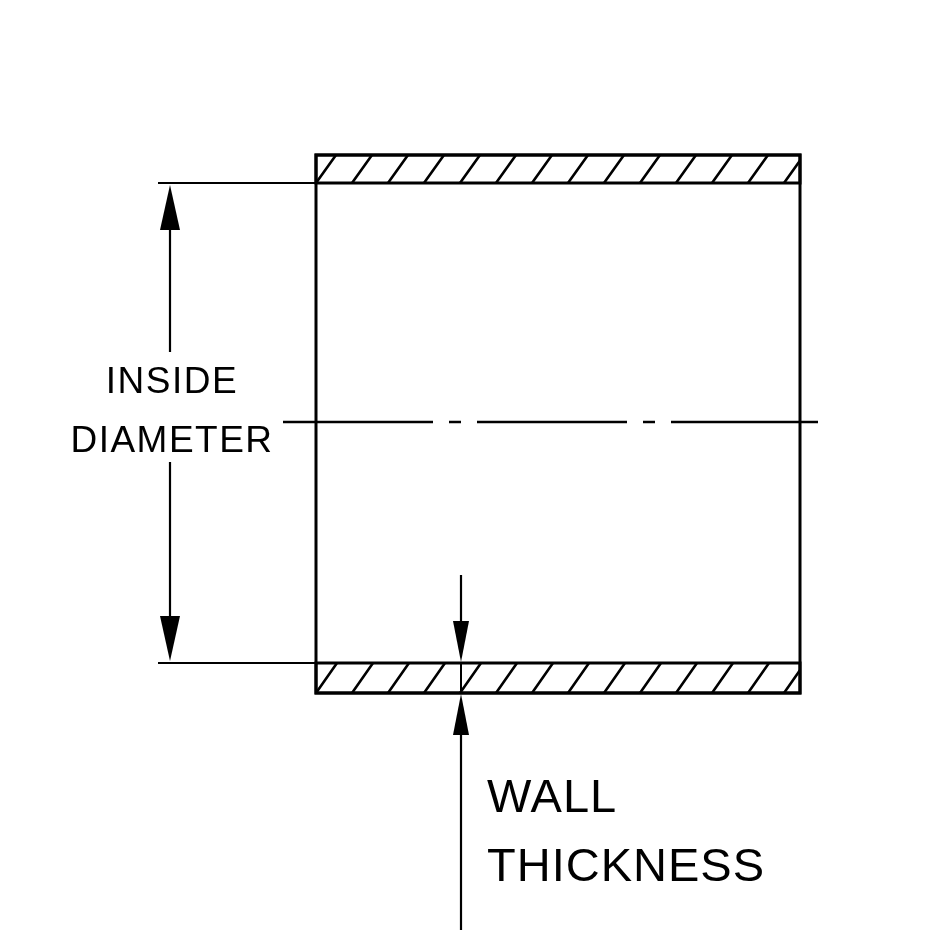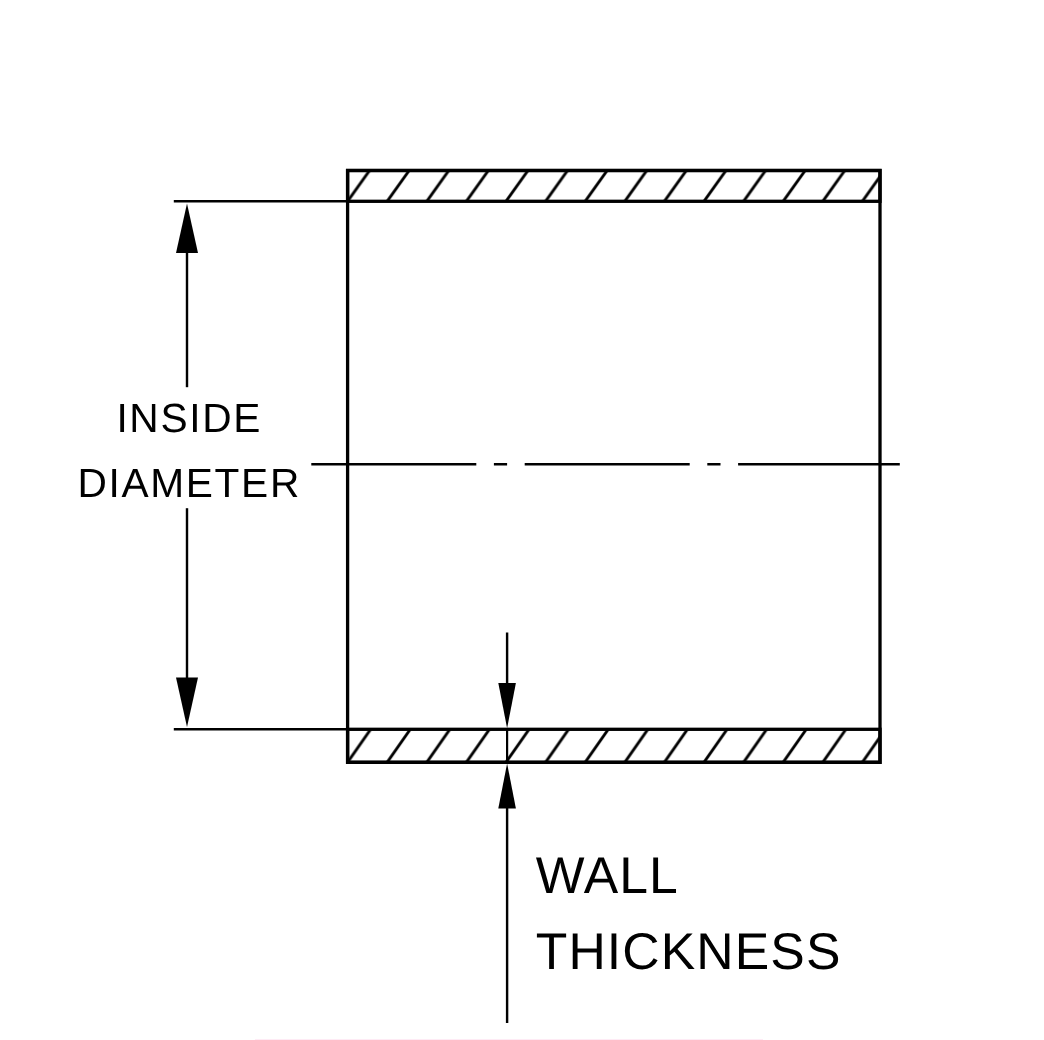--- a/index.html
+++ b/index.html
@@ -7,23 +7,23 @@
     padding: 0;
   }
   body {
     width: 949px;
     height: 945px;
     background: #ffffff;
     font-family: "Liberation Sans", sans-serif;
   }
   .stage {
     position: relative;
-    width: 949px;
+    width: 878px;
     height: 945px;
-    background: #f9a8d4;
+    background: #22c55e;
     overflow: hidden;
   }
   svg { display: block; }
   text {
     font-family: "Liberation Sans", sans-serif;
     fill: #000000;
   }
   .dim-label {
     font-size: 37px;
     letter-spacing: 1.5px;

